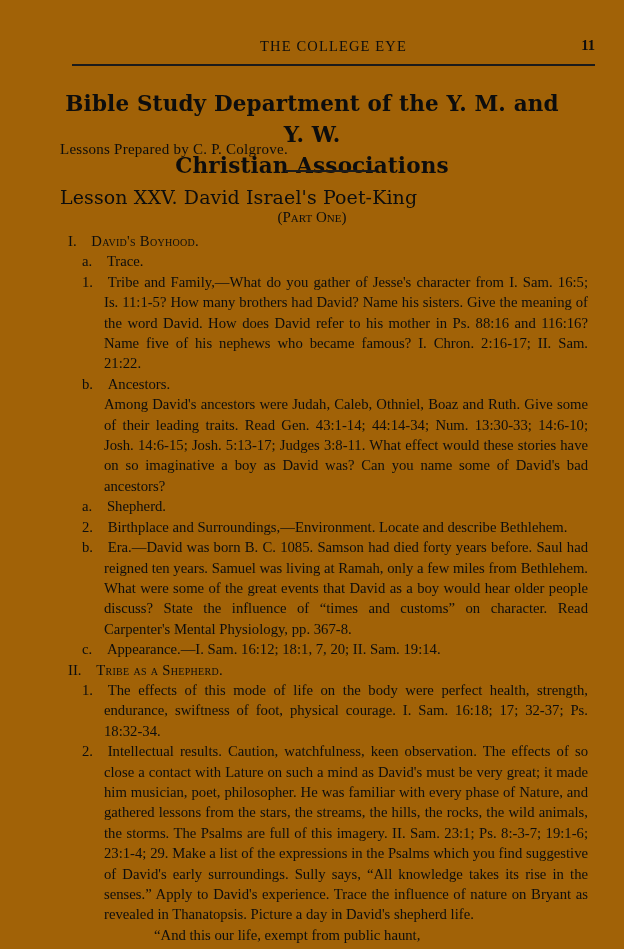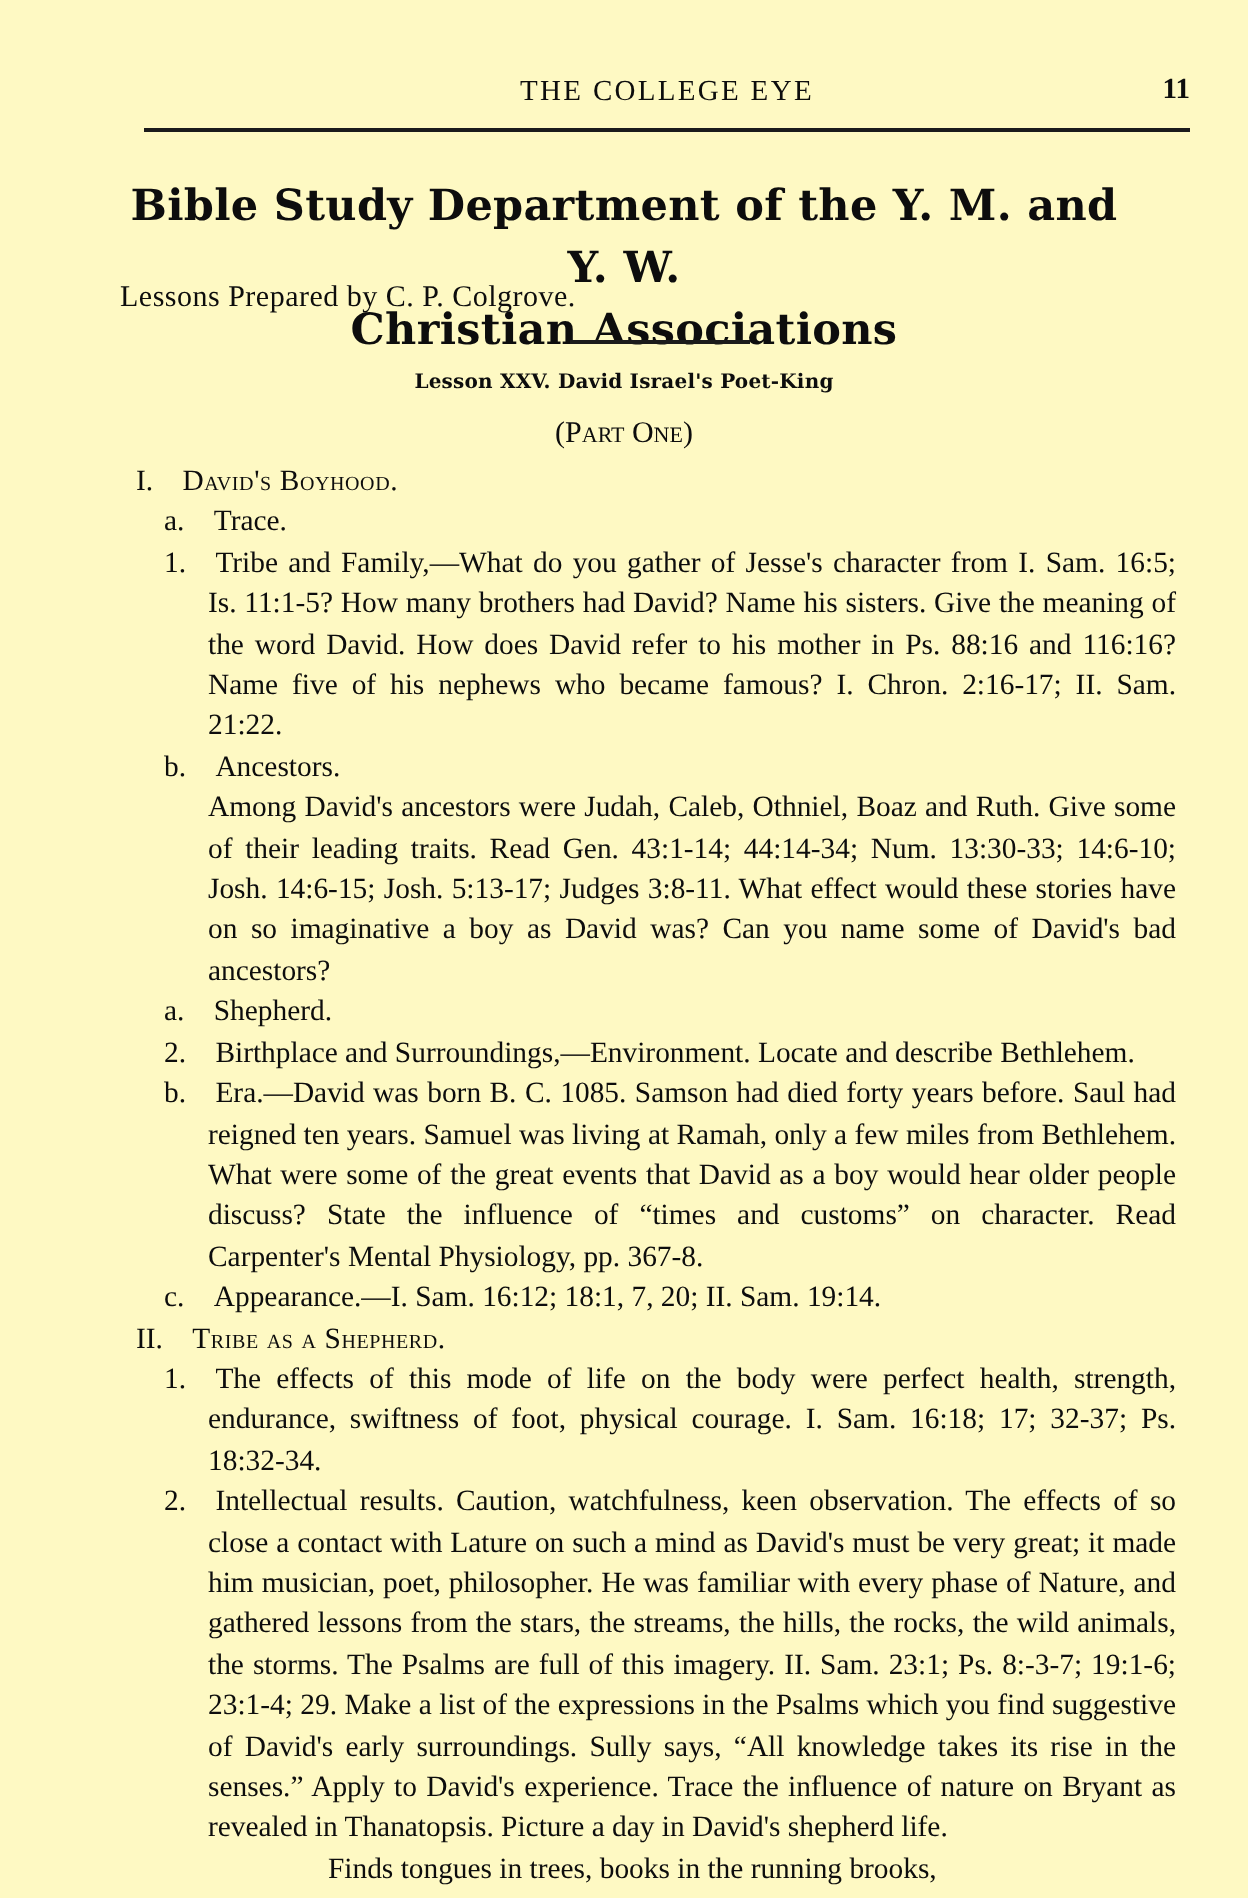--- a/index.html
+++ b/index.html
@@ -4,21 +4,21 @@
 <style>
   html, body {
     margin: 0;
     padding: 0;
     background: #ffffff;
   }
   .page {
     position: relative;
     width: 624px;
     height: 949px;
-    background: #fef9c3;
+    background: #a16207;
     overflow: hidden;
     font-family: "Liberation Serif", "DejaVu Serif", serif;
     color: #0d0d0d;
   }
 
   
   .running-head {
     position: absolute;
     top: 38px;
     left: 72px;
@@ -81,24 +81,23 @@
     left: 285px;
     width: 90px;
     height: 1.6px;
     background: #1b1b1b;
   }
   .lesson-title {
     position: absolute;
     top: 186px;
     left: 60px;
     width: 504px;
-    text-align: center;
     font-family: "DejaVu Serif", "Liberation Serif", serif;
-    font-weight: bold;
-    font-size: 10px;
+    font-weight: normal;
+    font-size: 19px;
     letter-spacing: 0.1px;
   }
   .part-label {
     position: absolute;
     top: 209px;
     left: 60px;
     width: 504px;
     text-align: center;
     font-size: 15px;
     font-variant: small-caps;
@@ -171,16 +170,17 @@
     <p class="blk lvl-letter just"><span class="marker">b.  </span><span>Era.—David was born B. C. 1085.  Samson had died forty years before.  Saul had reigned ten years.  Samuel was living at Ramah, only a few miles from Bethlehem.  What were some of the great events that David as a boy would hear older people discuss? State the influence of “times and customs” on character.  Read Carpenter's Mental Physiology, pp. 367-8.</span></p>
 
     <p class="blk lvl-letter"><span class="marker">c.  </span><span>Appearance.—I. Sam. 16:12; 18:1, 7, 20; II. Sam. 19:14.</span></p>
 
     <p class="blk lvl-roman"><span class="marker">II.  </span><span class="smallcaps">Tribe as a Shepherd.</span></p>
 
     <p class="blk lvl-num just"><span class="marker">1.  </span><span>The effects of this mode of life on the body were perfect health, strength, endurance, swiftness of foot, physical courage.  I. Sam. 16:18; 17; 32-37; Ps. 18:32-34.</span></p>
 
     <p class="blk lvl-num just"><span class="marker">2.  </span><span>Intellectual results. Caution, watchfulness, keen observation. The effects of so close a contact with Lature on such a mind as David's must be very great; it made him musician, poet, philosopher. He was familiar with every phase of Nature, and gathered lessons from the stars, the streams, the hills, the rocks, the wild animals, the storms.  The Psalms are full of this imagery.  II. Sam. 23:1; Ps. 8:-3-7; 19:1-6; 23:1-4; 29. Make a list of the expressions in the Psalms which you find suggestive of David's early surroundings. Sully says, “All knowledge takes its rise in the senses.”  Apply to David's experience.  Trace the influence of nature on Bryant as revealed in Thanatopsis.  Picture a day in David's shepherd life.</span></p>
 
+    <p class="blk verse verse-first">“And this our life, exempt from public haunt,</p>
     <p class="blk verse">Finds tongues in trees, books in the running brooks,</p>
 
   </div>
 </div>
 
 </body></html>

